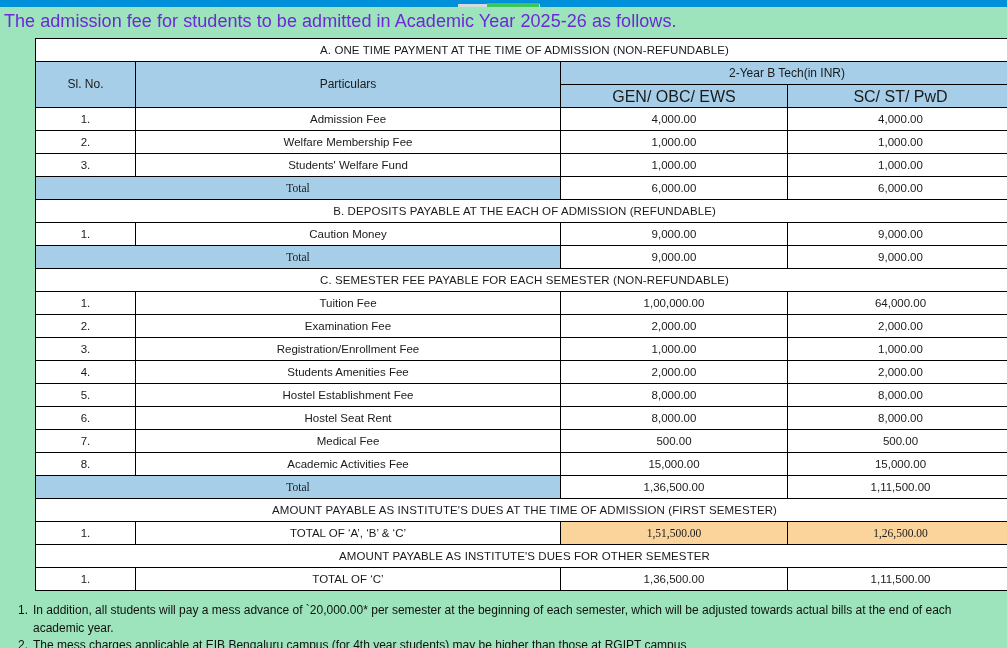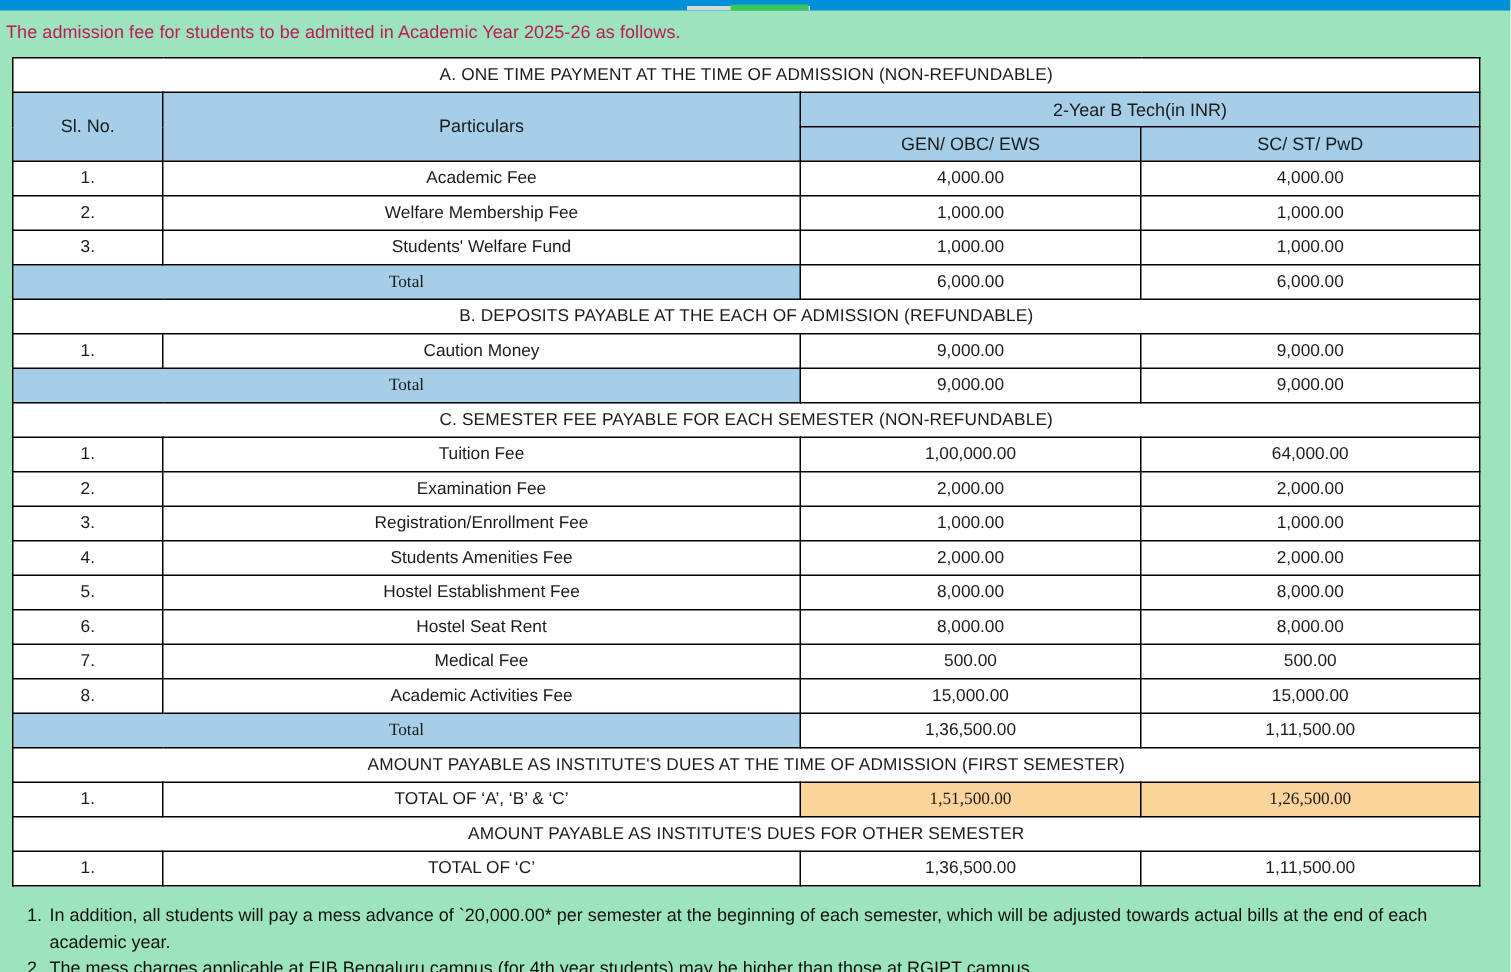--- a/index.html
+++ b/index.html
@@ -36,30 +36,31 @@
     position: absolute;
     left: 487px;
     top: 3px;
     width: 52px;
     height: 5px;
     background: #3dc75a;
   }
 
   
   .intro {
-    font-size: 12px;
+    font-size: 18px;
     line-height: 14px;
     padding: 7px 0 0 4px;
-    color: #be185d;
+    color: #6d28d9;
     letter-spacing: 0.05px;
   }
 
   
   .table-wrap {
     padding: 10px 21px 0 8px;
+    margin-left: 27px;
   }
   table.fee {
     border-collapse: collapse;
     width: 978px;
     table-layout: fixed;
     background: #ffffff;
     font-size: 11.5px;
   }
   table.fee td, table.fee th {
     border: 1px solid #000;
@@ -82,21 +83,21 @@
     letter-spacing: 0.1px;
   }
   .hdr {
     background: #a6cee8 !important;
     font-weight: bold;
     font-size: 12px;
   }
   .hdr-sub {
     background: #a6cee8 !important;
     font-weight: bold;
-    font-size: 12px;
+    font-size: 16px;
   }
   .total-label {
     background: #a6cee8 !important;
     font-weight: bold;
     font-family: Liberation Serif, serif;
   }
   .total-val {
     font-weight: bold;
   }
   .hl {
@@ -156,21 +157,21 @@
         <td class="hdr" rowspan="2">Particulars</td>
         <td class="hdr" colspan="2">2-Year B Tech(in INR)</td>
       </tr>
       <tr>
         <td class="hdr-sub">GEN/ OBC/ EWS</td>
         <td class="hdr-sub">SC/ ST/ PwD</td>
       </tr>
 
       <tr>
         <td>1.</td>
-        <td>Academic Fee</td>
+        <td>Admission Fee</td>
         <td>4,000.00</td>
         <td>4,000.00</td>
       </tr>
       <tr>
         <td>2.</td>
         <td>Welfare Membership Fee</td>
         <td>1,000.00</td>
         <td>1,000.00</td>
       </tr>
       <tr>

